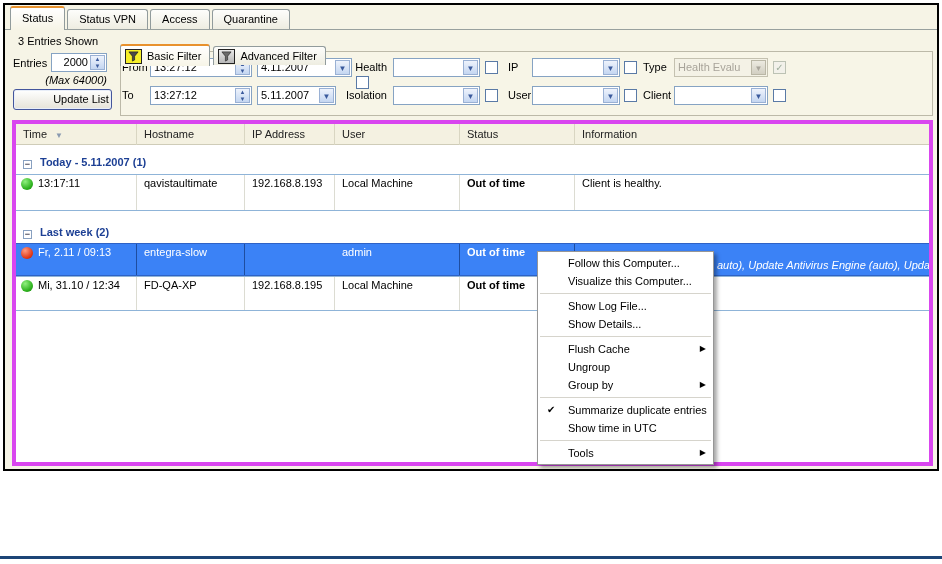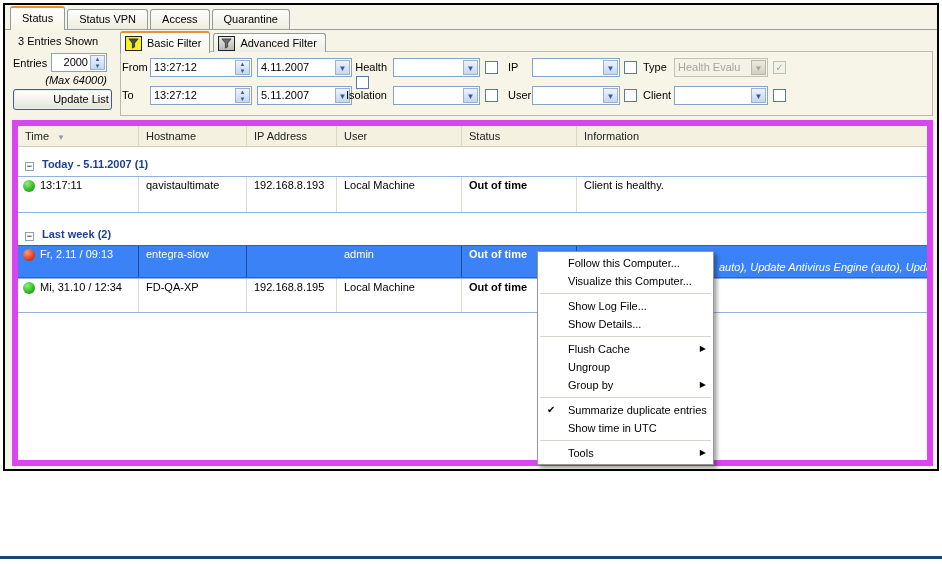--- a/index.html
+++ b/index.html
@@ -19,34 +19,34 @@
   .fld { position:absolute; height:19px; background:#fff; border:1px solid #86a3c3; line-height:17px; padding:0 3px; white-space:nowrap; }
   .spin, .combo-btn { position:absolute; right:1px; top:1px; width:15px; height:15px; background:linear-gradient(#eef3fc,#c4d6f1); border:1px solid #9ab1d4; color:#3a5a9c; text-align:center; }
   .spin { font-size:6px; line-height:7px; }
   .combo-btn { font-size:8px; line-height:15px; }
   .fld .inner-val { display:block; margin-right:15px; }
   .num { text-align:right; }
   .btn { position:absolute; height:21px; border:1px solid #44569c; border-radius:3px; background:linear-gradient(#ffffff,#e5e3d8); text-align:center; line-height:19px; cursor:default; box-shadow:inset 0 0 0 1px #e8eef8;padding-left:37px; }
 
   
   .ftabs { position:absolute; left:115px; top:26px; display:flex; align-items:flex-end; z-index:2; }
-  .ftab { display:flex; align-items:center; gap:5px; height:19px; padding:0 8px 0 4px; margin-right:3px; border:1px solid #919b9c; border-bottom:none; border-radius:3px 3px 0 0; background:linear-gradient(#fdfdfb,#eeede1); }
+  .ftab { display:flex; align-items:center; gap:5px; height:19px; padding:0 8px 0 4px; margin-right:3px; border:1px solid #919b9c; border-bottom:none; border-radius:3px 3px 0 0; background:linear-gradient(#fdfdfb,#eeede1);margin-top:13px; }
   .ftab.active { height:22px; border-top:2px solid #e8912d; background:linear-gradient(#ffffff,#f7f5e7); margin-bottom:-1px; }
   .funnel { width:17px; height:15px; border:1px solid #222; display:flex; align-items:center; justify-content:center; }
   .funnel.yellow { background:#f6ef2a; }
   .funnel.gray { background:linear-gradient(#e8e8e8,#b8b8b8); }
   .fbox { position:absolute; left:115px; top:46px; width:813px; height:65px; border:1px solid #bcb9a8; background:#f7f5e7; }
 
   .cb { position:absolute; width:13px; height:13px; background:#fff; border:1px solid #5a7aa6; }
   .cb.dis { background:#f2f1ea; border-color:#bcc2b4; color:#9fae9d; font-size:10px; line-height:11px; text-align:center; }
   .dd-dis { background:#f4f2e6 !important; color:#a8a49a; border-color:#c4c1b0 !important; }
   .dd-dis .combo-btn { background:linear-gradient(#eceae0,#d2cfc2); border-color:#bab7a6; color:#a8a49a; }
 
   
-  .grid { position:absolute; left:7px; top:115px; width:921px; height:346px; border:6px solid #d946ef; background:#fff; overflow:hidden; }
+  .grid { position:absolute; left:7px; top:115px; width:921px; height:346px; border:4px solid #d946ef; background:#fff; overflow:hidden; }
   .ghead { position:absolute; left:0; top:0; width:100%; height:21px; background:#f4f1e1; border-bottom:1px solid #cfccb8; }
   .hcell { position:absolute; top:0; height:21px; line-height:20px; padding-left:7px; border-right:1px solid #d9d6c2; color:#222; }
   .sort { font-size:8px; color:#8a9ab0; margin-left:8px; }
   .grp { position:absolute; left:0; width:100%; height:20px; line-height:20px; color:#1c3f94; font-weight:bold; }
   .minusbox { display:inline-block; width:9px; height:9px; border:1px solid #88a0c0; background:#fff; color:#445; font-size:9px; line-height:7px; text-align:center; vertical-align:-1px; margin:0 8px 0 7px; }
   .row { position:absolute; left:0; width:100%; border-top:1px solid #8fb4d8; border-bottom:1px solid #8fb4d8; background:#fff; overflow:hidden; }
   .row.sel { background:#3b82f6; color:#fff; border-color:#2e62c6; }
   .cell { position:absolute; top:0; height:100%; padding:2px 4px 0 7px; border-right:1px solid #dcdcd2; overflow:hidden; white-space:nowrap; }
   .row.sel .cell { border-right-color:#1e4da0; }
   .cell.nb { border-right:none; }
@@ -138,21 +138,21 @@
       <span class="inner-val">Health Evalu</span>
       <span class="combo-btn">▼</span>
     </div>
     <div class="cb dis" style="left:768px; top:56px;">✓</div>
 
     <div class="lbl" style="left:117px; top:84px;">To</div>
     <div class="fld" style="left:145px; top:81px; width:102px;">
       <span class="inner-val">13:27:12</span>
       <span class="spin">▲<br>▼</span>
     </div>
-    <div class="fld" style="left:252px; top:81px; width:95px;">
+    <div class="fld" style="left:252px; top:81px; width:79px;">
       <span class="inner-val">5.11.2007</span>
       <span class="combo-btn">▼</span>
     </div>
 
     <div class="lbl" style="left:320px; top:84px; width:62px; text-align:right;">Isolation</div>
     <div class="fld" style="left:388px; top:81px; width:87px;">
       <span class="inner-val"></span>
       <span class="combo-btn">▼</span>
     </div>
     <div class="cb" style="left:480px; top:84px;"></div>

